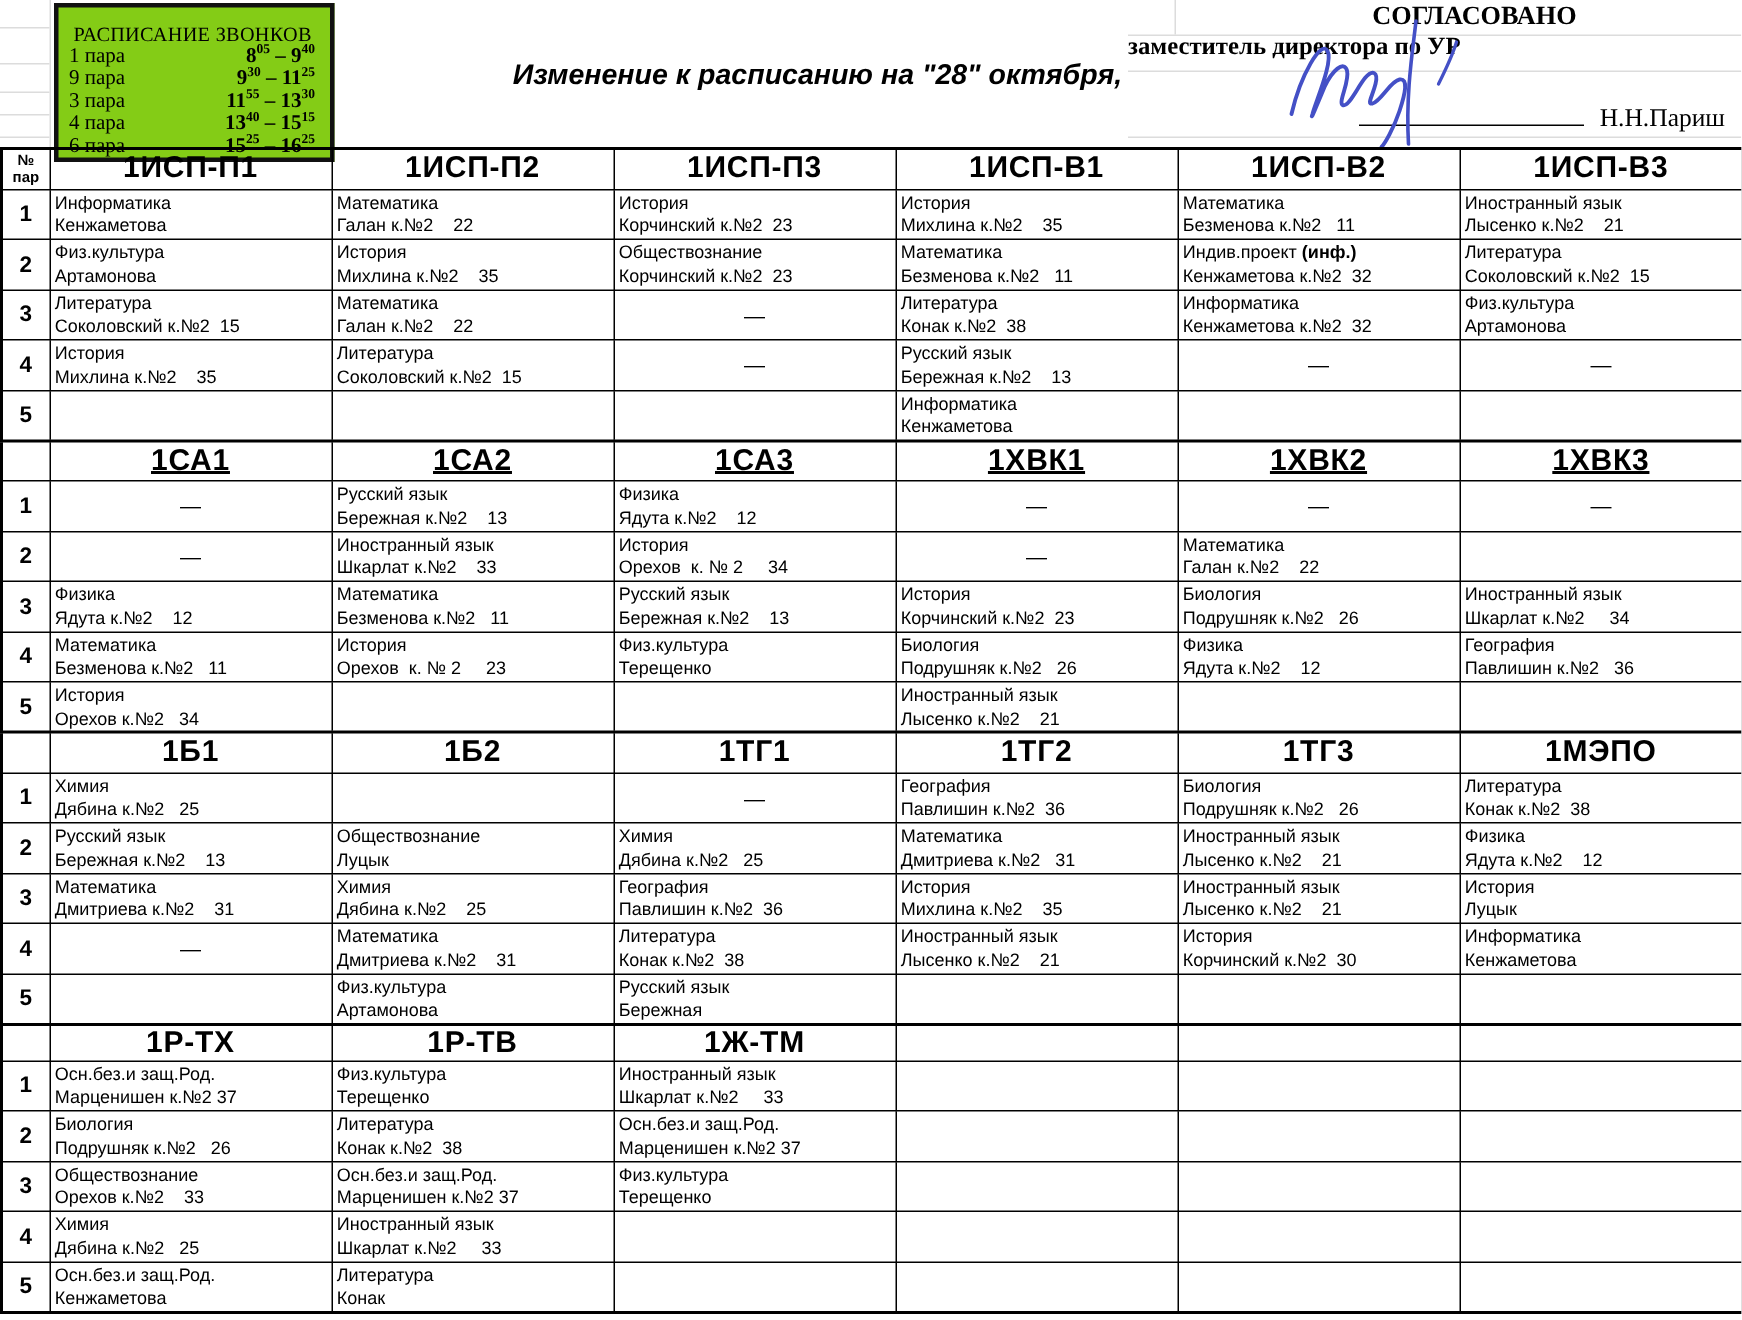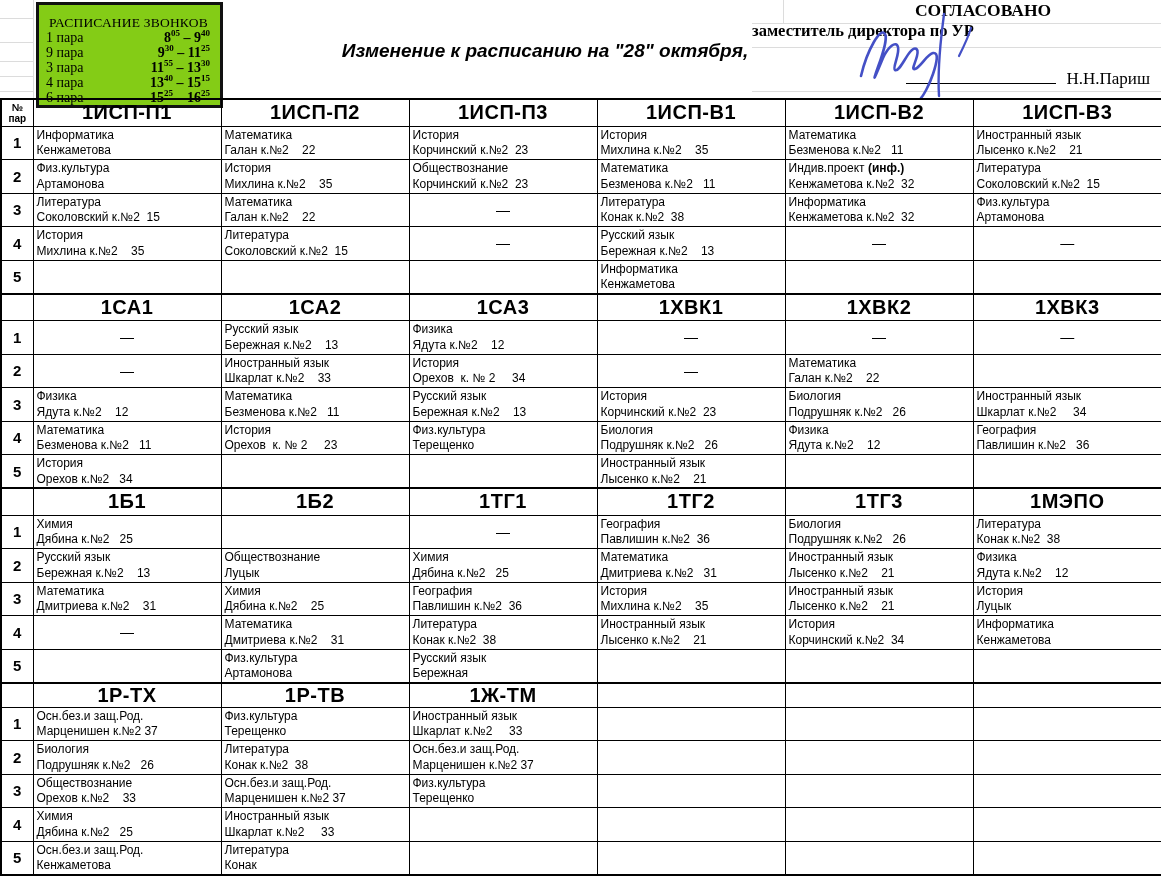--- a/index.html
+++ b/index.html
@@ -234,21 +234,21 @@
           <td class="cell"></td>
           <td class="cell">
             <div class="subject">Информатика</div>
             <div class="teacher">Кенжаметова</div>
           </td>
           <td class="cell"></td>
           <td class="cell"></td>
         </tr>
       </tbody>
       <tbody>
-        <tr class="hdr" style="height: 27px;">
+        <tr class="hdr" style="height: 27px; text-decoration: underline;">
           <td class="corner"></td>
           <td class="group-hdr">1СА1</td>
           <td class="group-hdr">1СА2</td>
           <td class="group-hdr">1СА3</td>
           <td class="group-hdr">1ХВК1</td>
           <td class="group-hdr">1ХВК2</td>
           <td class="group-hdr">1ХВК3</td>
         </tr>
         <tr style="height: 33.5px;">
           <td class="pair">1</td>
@@ -448,21 +448,21 @@
           <td class="cell">
             <div class="subject">Литература</div>
             <div class="teacher">Конак к.№2  38</div>
           </td>
           <td class="cell">
             <div class="subject">Иностранный язык</div>
             <div class="teacher">Лысенко к.№2    21</div>
           </td>
           <td class="cell">
             <div class="subject">История</div>
-            <div class="teacher">Корчинский к.№2  34</div>
+            <div class="teacher">Корчинский к.№2  30</div>
           </td>
           <td class="cell">
             <div class="subject">Информатика</div>
             <div class="teacher">Кенжаметова</div>
           </td>
         </tr>
         <tr style="height: 33.5px;">
           <td class="pair">5</td>
           <td class="cell"></td>
           <td class="cell">

